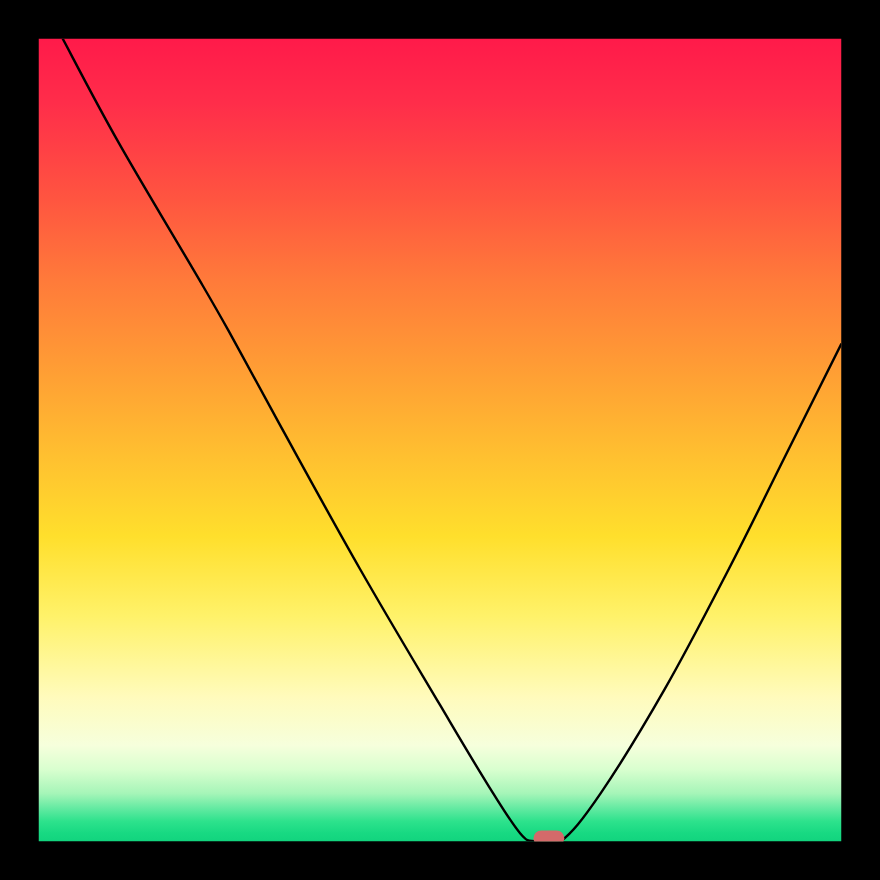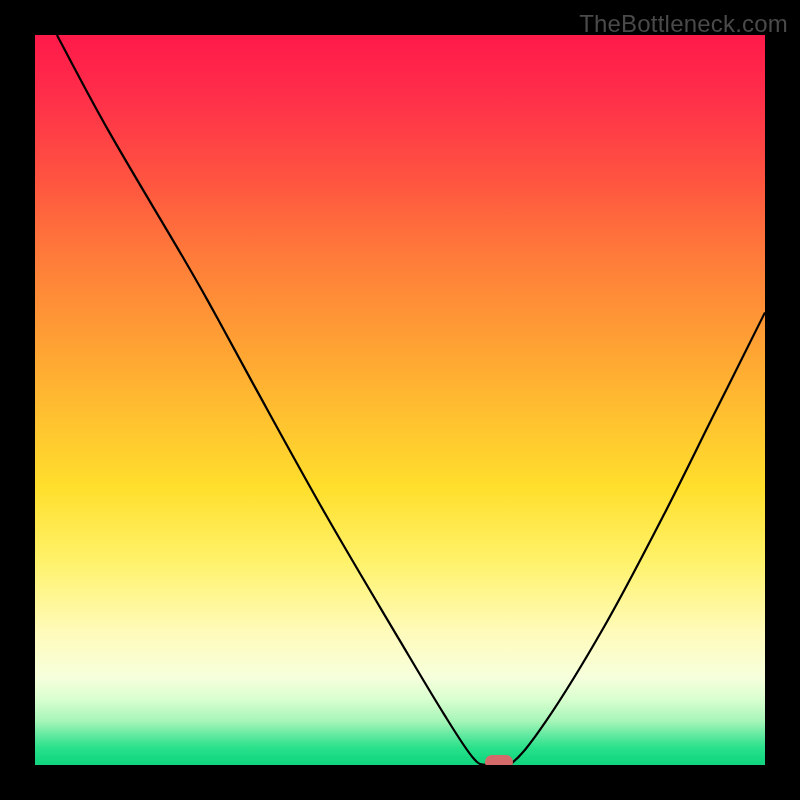--- a/index.html
+++ b/index.html
@@ -74,14 +74,13 @@
 <body>
 
 <div class="container">
   <div class="plot-area">
     <div class="gradient"></div>
     <svg id="curve-svg" viewBox="0 0 730 730" preserveAspectRatio="none">
       <path id="curve-path" d="M21.90,0.00 C31.10,17.08 50.66,55.48 73.00,94.90 C95.34,134.32 127.60,187.46 146.00,219.00 C164.40,250.54 162.06,246.45 175.20,270.10 C188.34,293.75 197.98,312.29 219.00,350.40 C240.02,388.51 265.72,435.81 292.00,481.80 C318.28,527.79 343.98,570.42 365.00,605.90 C386.02,641.38 395.66,657.88 408.80,678.90 C421.94,699.92 430.12,713.50 438.00,722.70 C445.88,731.90 446.03,728.69 452.60,730.00 C459.17,731.31 463.99,737.88 474.50,730.00 C485.01,722.12 493.92,711.17 511.00,686.20 C528.08,661.23 548.38,628.09 569.40,591.30 C590.42,554.51 608.09,519.91 627.80,481.80 C647.51,443.69 660.50,416.39 678.90,379.60 C697.30,342.81 720.80,295.80 730.00,277.40" fill="none" stroke="#000" stroke-width="2.2"></path>
     </svg>
     <div id="marker" class="marker" style="left: 463.55px; top: 727px;"></div>
   </div>
-  <div class="watermark">TheBottleneck.com</div>
 </div>
 
 </body></html>

